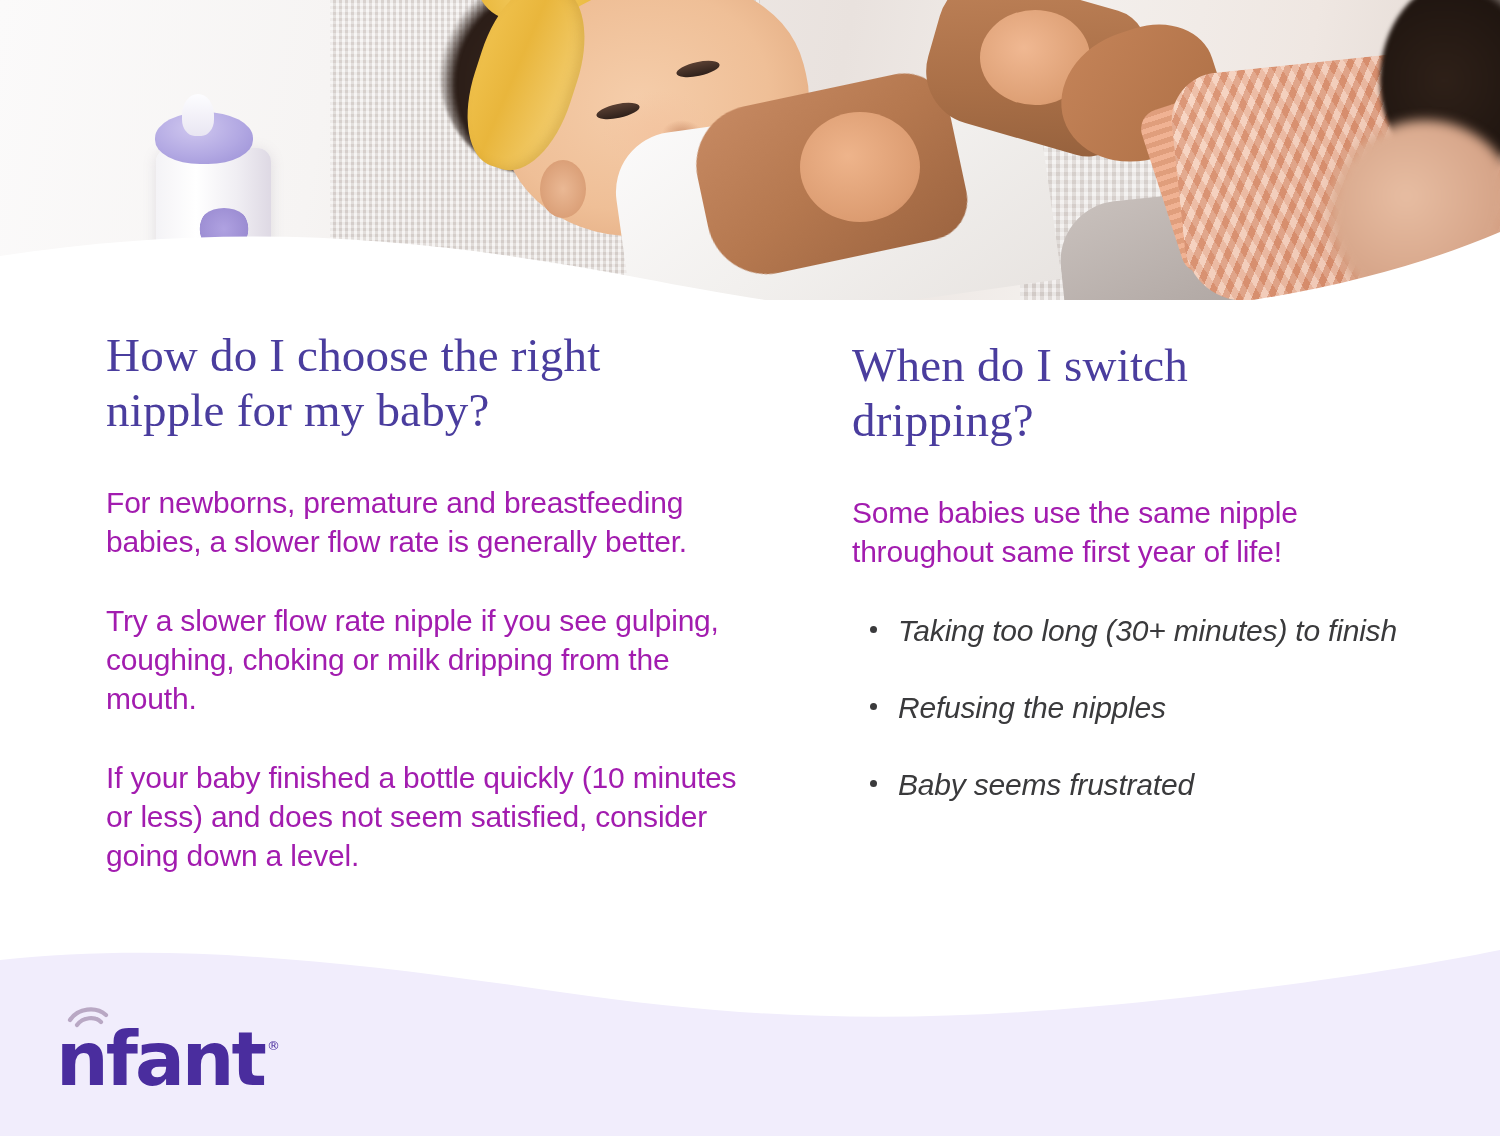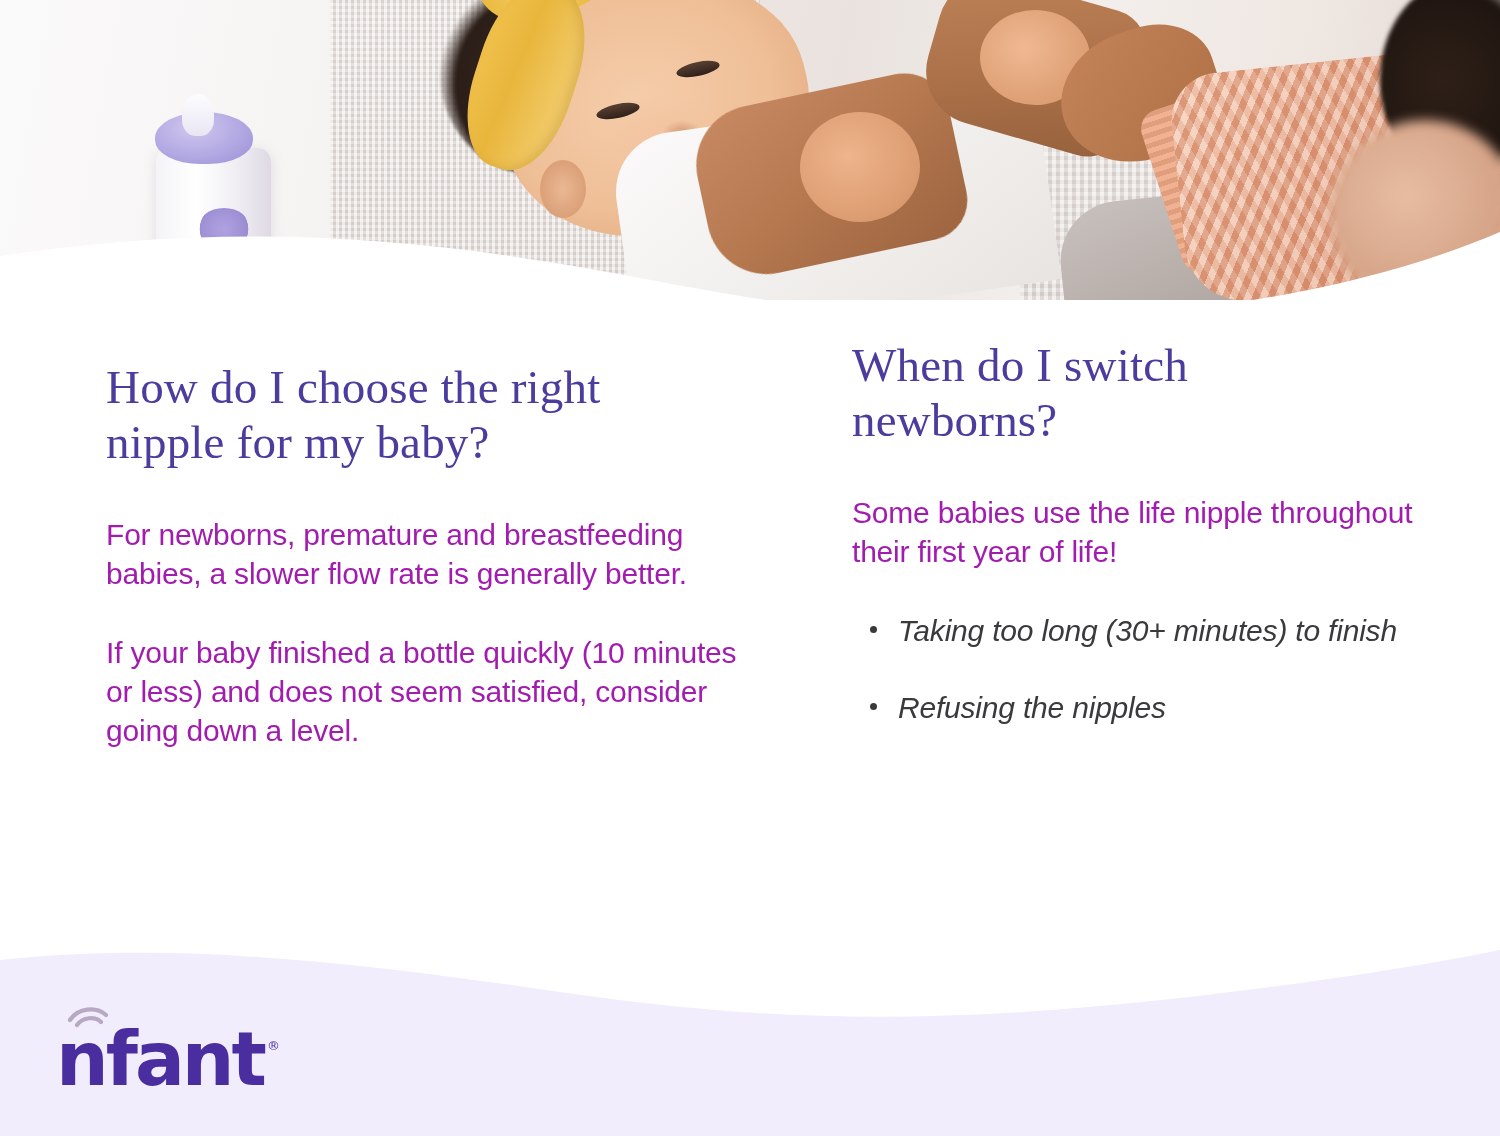--- a/index.html
+++ b/index.html
@@ -217,21 +217,21 @@
 
   h2.section-title{
     margin:0 0 46px 0;
     font-family:"Liberation Serif", serif;
     color:#4a3d9e;
     font-weight:400;
     font-size:47px;
     line-height:1.16;
     letter-spacing:.2px;
   }
-  .col-left h2.section-title{ margin-top:60px; width:620px; }
+  .col-left h2.section-title{ margin-top:28px; width:620px; }
   .col-right h2.section-title{ margin-top:38px; width:440px; }
 
   p.body{
     margin:0 0 40px 0;
     color:#a21caf;
     font-size:30px;
     line-height:1.30;
     font-weight:400;
     letter-spacing:-.2px;
   }
@@ -331,35 +331,40 @@
   <svg class="hero-wave" viewBox="0 0 1500 140" preserveAspectRatio="none">
     <path d="M0,96 C240,60 430,78 640,118 C850,158 980,172 1180,150 C1320,134 1420,106 1500,72 L1500,140 L0,140 Z" fill="#ffffff"></path>
   </svg>
 </div>
 
 <div class="content">
 
   <div class="col col-left">
     <h2 class="section-title">How do I choose the right nipple for my baby?</h2>
     <p class="body">For newborns, premature and breastfeeding babies, a slower flow rate is generally better.</p>
+    <p class="body">Try a slower flow rate nipple if you see gulping, coughing, choking or milk dripping from the mouth.</p>
     <p class="body">If your baby finished a bottle quickly (10 minutes or less) and does not seem satisfied, consider going down a level.</p>
   </div>
 
   <div class="col col-right">
-    <h2 class="section-title">When do I switch newborns?</h2>
-    <p class="body">Some babies use the life nipple throughout their first year of life!</p>
+    <h2 class="section-title">When do I switch dripping?</h2>
+    <p class="body">Some babies use the same nipple throughout same first year of life!</p>
     <ul class="bullets">
       <li>
         <span class="dot"></span>
         <span>Taking too long (30+ minutes) to finish</span>
       </li>
       <li>
         <span class="dot"></span>
         <span>Refusing the nipples</span>
       </li>
+      <li>
+        <span class="dot"></span>
+        <span>Baby seems frustrated</span>
+      </li>
     </ul>
   </div>
 
 </div>
 
 <div class="footer">
   <svg class="footer-wave" viewBox="0 0 1500 200" preserveAspectRatio="none">
     <path d="M0,24 C170,6 340,24 560,56 C790,90 960,86 1180,62 C1320,46 1420,30 1500,14 L1500,200 L0,200 Z" fill="#f1edfc"></path>
   </svg>
 

